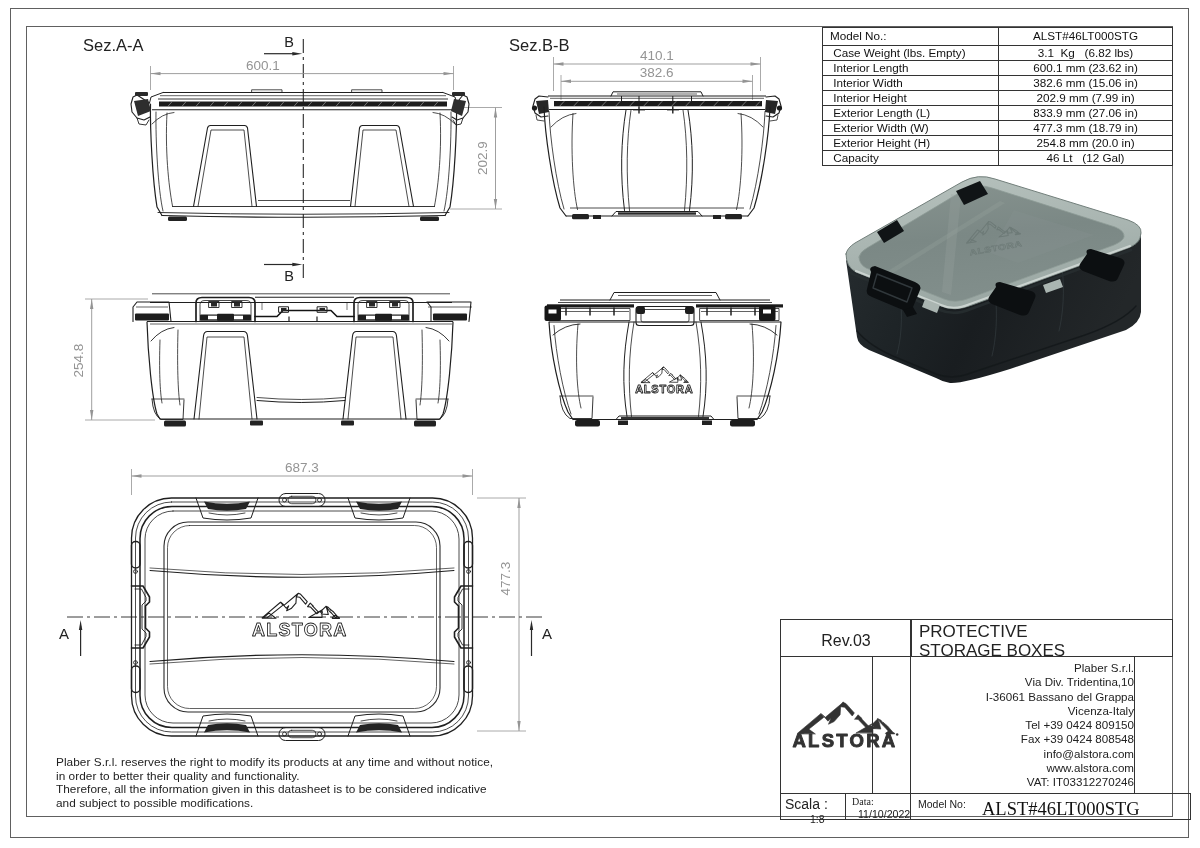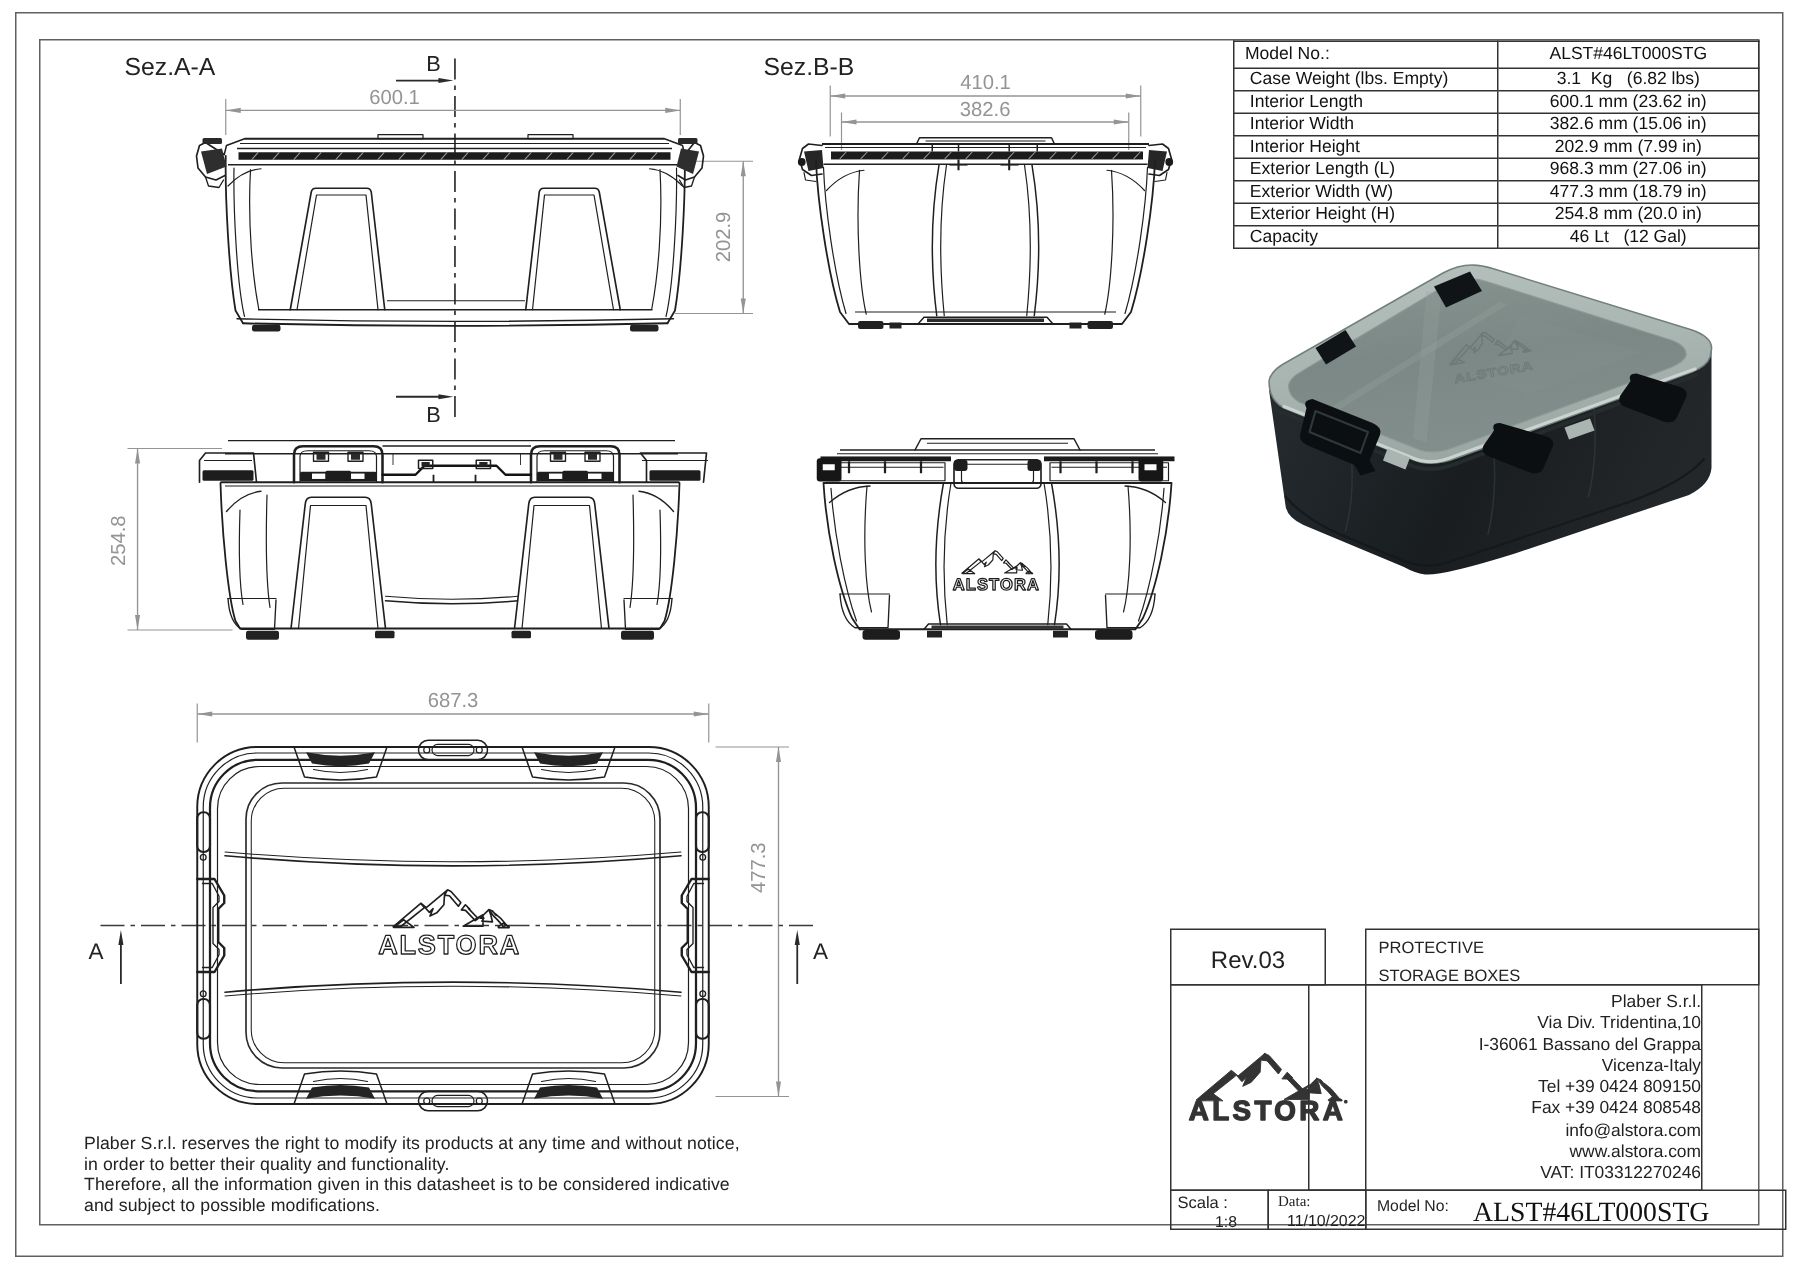--- a/index.html
+++ b/index.html
@@ -40,52 +40,52 @@
     <tr>
           <td class="l">&nbsp;Interior Width</td>
           <td class="r">382.6 mm (15.06 in)</td>
         </tr>
     <tr>
           <td class="l">&nbsp;Interior Height</td>
           <td class="r">202.9 mm (7.99 in)</td>
         </tr>
     <tr>
           <td class="l">&nbsp;Exterior Length (L)</td>
-          <td class="r">968.3 mm (27.06 in)</td>
+          <td class="r">833.9 mm (27.06 in)</td>
         </tr>
     <tr>
           <td class="l">&nbsp;Exterior Width (W)</td>
           <td class="r">477.3 mm (18.79 in)</td>
         </tr>
     <tr>
           <td class="l">&nbsp;Exterior Height (H)</td>
           <td class="r">254.8 mm (20.0 in)</td>
         </tr>
     <tr>
           <td class="l">&nbsp;Capacity</td>
           <td class="r">46 Lt&nbsp;&nbsp; (12 Gal)</td>
         </tr>
   </tbody>
     </table>
 
-  <div class="abs tbcell" style="left:780px;top:619px;width:104px;height:38px;">
+  <div class="abs tbcell" style="left:780px;top:619px;width:132px;height:38px;">
     <div style="text-align:center;margin-top:12px;font-size:16px;color:#222;">Rev.03</div>
   </div>
   <div class="abs tbcell" style="left:910px;top:619px;width:263px;height:38px;">
-    <div style="margin:3px 0 0 8px;font-size:11px;line-height:18.5px;color:#222;">PROTECTIVE<br>STORAGE BOXES</div>
+    <div style="margin:3px 0 0 8px;font-size:17px;line-height:18.5px;color:#222;">PROTECTIVE<br>STORAGE BOXES</div>
   </div>
   <div class="abs tbcell" style="left:780px;top:656px;width:131px;height:138px;"></div>
   <div class="abs tbcell" style="left:872px;top:656px;width:263px;height:138px;text-align:right;">
     <div style="margin:4px 0 0 13px;font-size:11.6px;line-height:14.3px;color:#222;">
       Plaber S.r.l.<br>Via Div. Tridentina,10<br>I-36061 Bassano del Grappa<br>Vicenza-Italy<br>
       Tel +39 0424 809150<br>Fax +39 0424 808548<br>info@alstora.com<br>www.alstora.com<br>VAT: IT03312270246
     </div>
   </div>
   <div class="abs tbcell" style="left:780px;top:793px;width:66px;height:27px;">
-    <div style="margin:2px 0 0 4px;font-size:11px;color:#222;">Scala :</div>
+    <div style="margin:2px 0 0 4px;font-size:14px;color:#222;">Scala :</div>
     <div style="margin:1px 0 0 29px;font-size:10.5px;color:#222;">1:8</div>
   </div>
   <div class="abs tbcell" style="left:845px;top:793px;width:66px;height:27px;">
     <div style="margin:2px 0 0 6px;font-size:10px;color:#222;font-family:Liberation Serif, serif;">Data:</div>
     <div style="margin:1px 0 0 12px;font-size:10.6px;color:#222;">11/10/2022</div>
   </div>
   <div class="abs tbcell" style="left:910px;top:793px;width:281px;height:27px;">
     <span style="position:absolute;left:7px;top:4px;font-size:10.5px;color:#222;">Model No:</span>
     <span style="position:absolute;left:71px;top:5px;font-size:18.5px;font-family:'Liberation Serif',serif;color:#111;">ALST#46LT000STG</span>
   </div>

